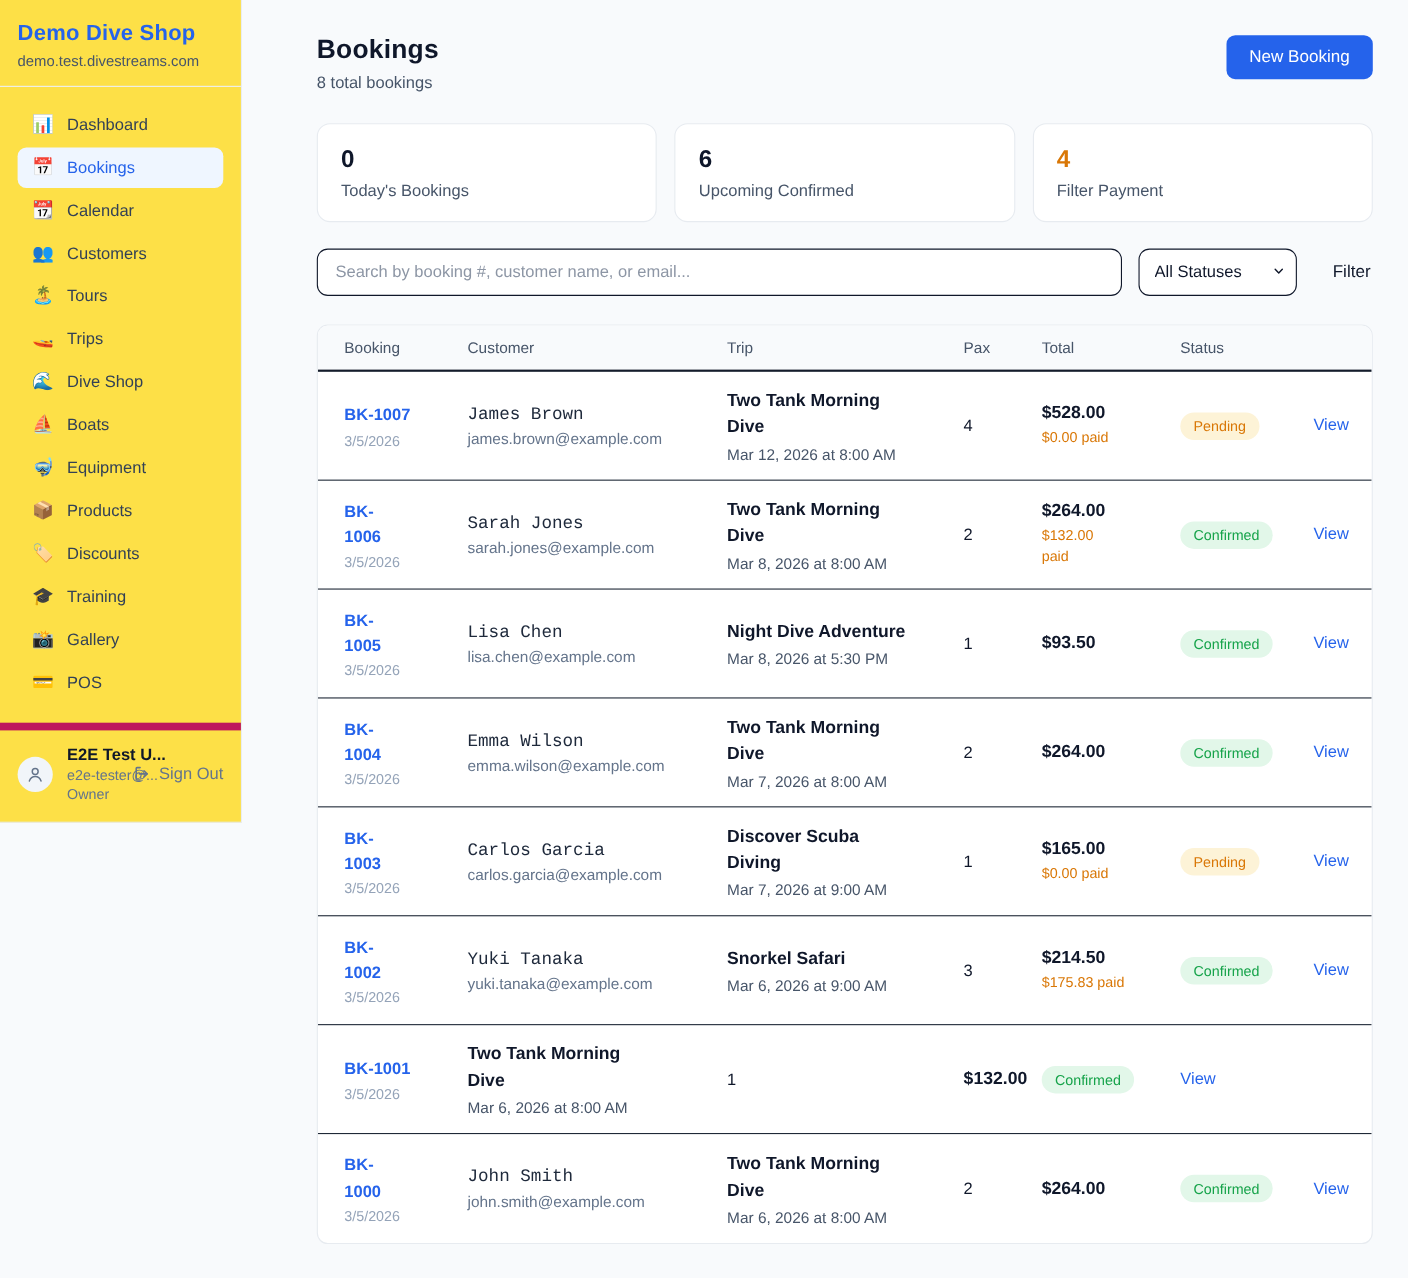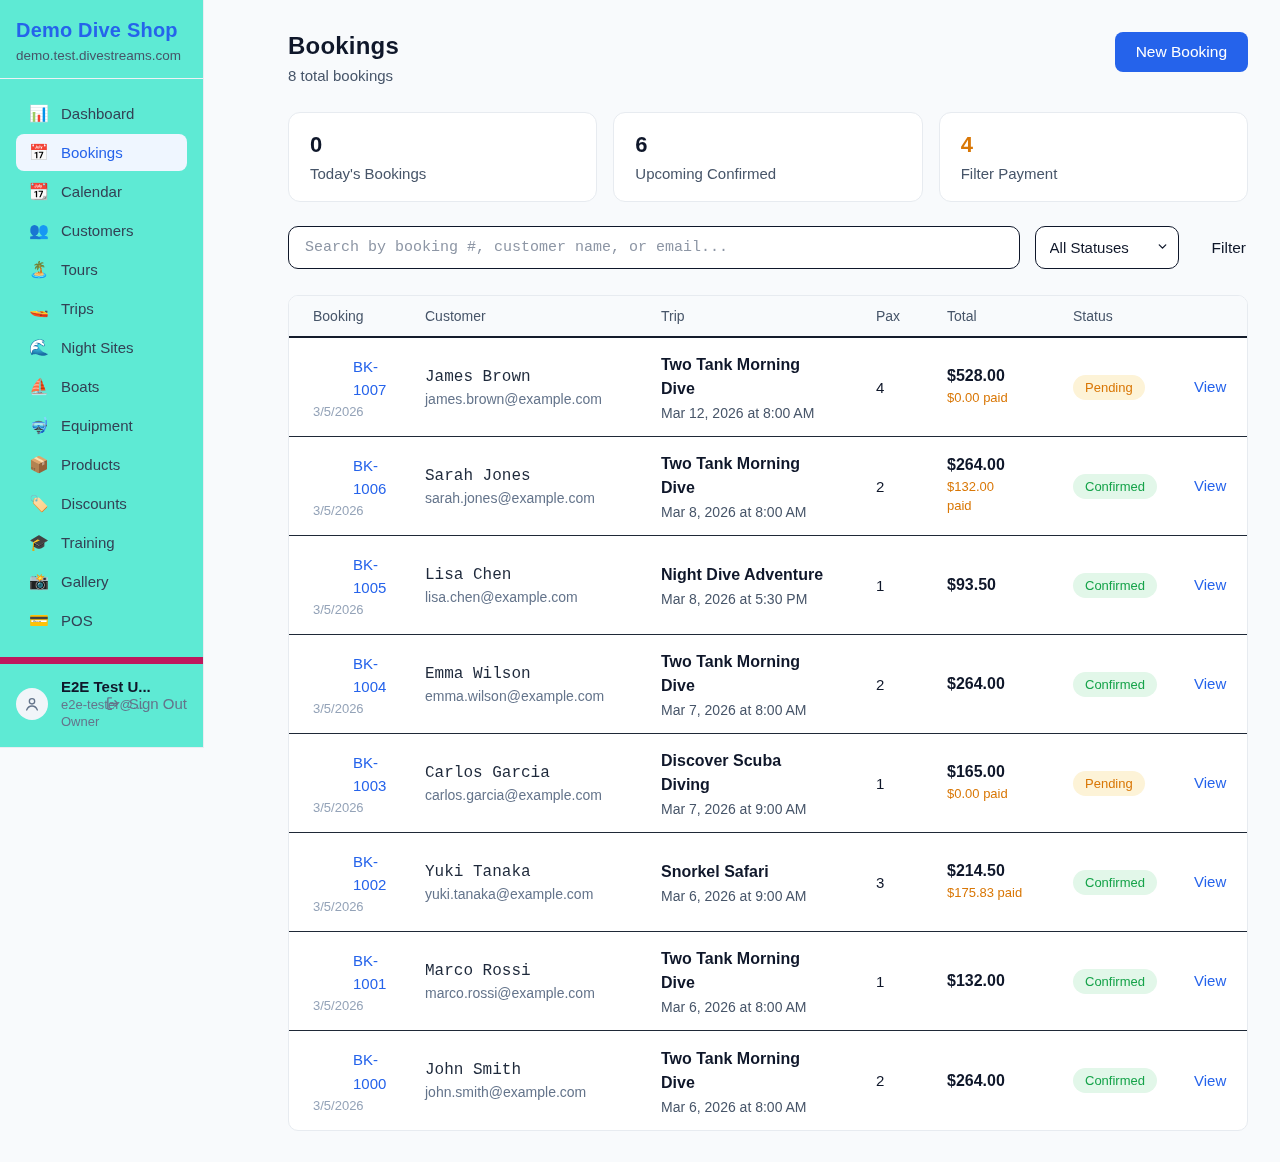--- a/index.html
+++ b/index.html
@@ -5,22 +5,22 @@
   * { margin: 0; padding: 0; box-sizing: border-box; }
   html, body {
     width: 1280px; min-height: 1162px;
     background: var(--page-bg, #f8fafc);
     font-family: "Liberation Sans", sans-serif;
     color: #0f172a;
   }
 
   
   .sidebar {
-    position: absolute; left: 0; top: 0; width: 204px;
-    background: #5eead4;
+    position: absolute; left: 0; top: 0; width: 220px;
+    background: #fde047;
     border-right: 1px solid #e9edf2;
     border-bottom: 1px solid #e9edf2;
     padding-bottom: 2px;
   }
   .sidebar-head { padding: 19px 16px 15px 16px; border-bottom: 1px solid #eef1f5; }
   .brand-title { font-size: 20px; font-weight: 700; color: var(--brand, #2563eb); letter-spacing: .2px; }
   .brand-domain { margin-top: 6px; font-size: 13.5px; color: #475569; }
   .nav { padding: 14px 0 10px 0; }
   .nav-item {
     display: flex; align-items: center; gap: 13px;
@@ -61,21 +61,21 @@
     background: #fff; border: 1px solid #e7ebf0; border-radius: 12px;
     padding: 19px 21px; min-height: 84px;
   }
   .stat-value { font-size: 22px; font-weight: 700; color: #0f172a; }
   .stat-label { margin-top: 7px; font-size: 15px; color: #475569; }
 
   .filter-row { display: flex; align-items: center; margin-top: 24px; }
   .search-input {
     flex: 1; height: 43px; background: #fff;
     border: 1.5px solid #0f172a; border-radius: 10px;
-    padding: 0 16px; font-family: Liberation Mono, monospace; font-size: 15px; color: #0f172a;
+    padding: 0 16px; font-family: Liberation Sans, sans-serif; font-size: 15px; color: #0f172a;
   }
   .search-input::placeholder { color: #8d96a5; }
   .select-wrap { position: relative; margin-left: 15px; width: 144px; flex: none; }
   .status-select {
     appearance: none; -webkit-appearance: none;
     width: 100%; height: 43px; background: #fff;
     border: 1.5px solid #0f172a; border-radius: 10px;
     padding: 0 30px 0 14px; font-family: inherit; font-size: 15px; color: #0f172a; cursor: pointer;
   }
   .select-chevron { position: absolute; right: 10px; top: 14px; pointer-events: none; }
@@ -88,21 +88,21 @@
   .table-card {
     margin-top: 26px; background: #fff;
     border: 1px solid #e7ebf0; border-radius: 10px; overflow: hidden;
   }
   .tgrid { display: grid; grid-template-columns: 112px 236px 215px 71px 126px 121px 1fr; align-items: center; }
   .thead { padding: 12px 24px; background: #f8fafc; border-bottom: 2px solid #141c2b; }
   .th { font-size: 14px; font-weight: 500; color: #475569; }
   .trow { padding: 14px 24px; min-height: 99px; }
   .trow:not(:last-child) { border-bottom: 1px solid #1f2937; }
   .cell { padding-right: 14px; }
-  .bk-id { font-size: 15px; font-weight: 400; color: var(--brand, #2563eb); line-height: 1.55; white-space: pre-line; cursor: pointer; margin-left: 40px; }
+  .bk-id { font-size: 15px; font-weight: 700; color: var(--brand, #2563eb); line-height: 1.55; white-space: pre-line; cursor: pointer; }
   .bk-date { margin-top: 3px; font-size: 13px; color: #94a3b8; }
   .cust-name { font-size: 16px; font-weight: 500; color: #1e293b; font-family: Liberation Mono, monospace; }
   .cust-email { margin-top: 5px; font-size: 14px; color: #64748b; }
   .trip-name { font-size: 16px; font-weight: 600; color: #0f172a; line-height: 1.5; white-space: pre-line; }
   .trip-date { margin-top: 4px; font-size: 14px; color: #475569; }
   .pax { font-size: 15px; color: #0f172a; }
   .total-amt { font-size: 16px; font-weight: 700; color: #0f172a; }
   .total-paid { margin-top: 4px; font-size: 13px; color: var(--paid, #d97706); line-height: 1.45; white-space: pre-line; }
   .badge {
     display: inline-block; padding: 5px 12px; border-radius: 999px;
@@ -146,21 +146,21 @@
     <span class="label">Tours</span>
   </div>
 
   <div class="nav-item">
     <span class="icon">🚤</span>
     <span class="label">Trips</span>
   </div>
 
   <div class="nav-item">
     <span class="icon">🌊</span>
-    <span class="label">Night Sites</span>
+    <span class="label">Dive Shop</span>
   </div>
 
   <div class="nav-item">
     <span class="icon">⛵</span>
     <span class="label">Boats</span>
   </div>
 
   <div class="nav-item">
     <span class="icon">🤿</span>
     <span class="label">Equipment</span>
@@ -429,24 +429,20 @@
       <span class="view-link">View</span>
     </div>
   </div>
 
   <div class="tgrid trow">
     <div class="cell">
       <div class="bk-id">BK-1001</div>
       <div class="bk-date">3/5/2026</div>
     </div>
     <div class="cell">
-      <div class="cust-name">Marco Rossi</div>
-      <div class="cust-email">marco.rossi@example.com</div>
-    </div>
-    <div class="cell">
       <div class="trip-name">Two Tank Morning
 Dive</div>
       <div class="trip-date">Mar 6, 2026 at 8:00 AM</div>
     </div>
     <div class="cell pax">1</div>
     <div class="cell">
       <div class="total-amt">$132.00</div>
 
     </div>
     <div class="cell">

